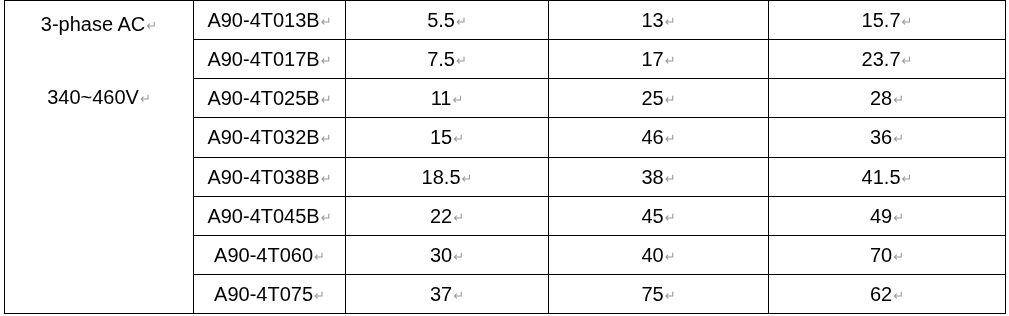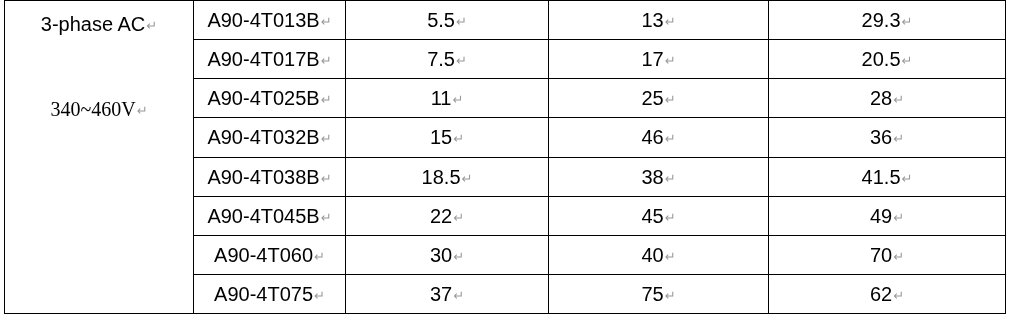--- a/index.html
+++ b/index.html
@@ -65,21 +65,21 @@
   .voltage-line {
     position: absolute;
     left: 0;
     width: 100%;
     text-align: center;
     font-size: 20px;
     color: #000000;
     white-space: nowrap;
   }
   .voltage-line.line-1 { top: 12px; }
-  .voltage-line.line-2 { top: 97px; font-family: Liberation Serif, serif; }
+  .voltage-line.line-2 { top: 85px; }
 
   
   col.c-voltage { width: 189px; }
   col.c-model   { width: 152px; }
   col.c-power   { width: 203px; }
   col.c-current { width: 220px; }
   col.c-output  { width: 237px; }
 
   .cell-text {
     display: inline;
@@ -116,28 +116,28 @@
       <tr>
         <td class="voltage-cell" rowspan="8">
           <div class="voltage-inner">
             <div class="voltage-line line-1"><span class="cell-text">3-phase AC</span><span class="pilcrow">↵</span></div>
             <div class="voltage-line line-2"><span class="cell-text">340~460V</span><span class="pilcrow">↵</span></div>
           </div>
         </td>
         <td><span class="cell-text">A90-4T013B</span><span class="pilcrow">↵</span></td>
         <td><span class="cell-text">5.5</span><span class="pilcrow">↵</span></td>
         <td><span class="cell-text">13</span><span class="pilcrow">↵</span></td>
-        <td><span class="cell-text">29.3</span><span class="pilcrow">↵</span></td>
+        <td><span class="cell-text">15.7</span><span class="pilcrow">↵</span></td>
       </tr>
 
       <tr>
         <td><span class="cell-text">A90-4T017B</span><span class="pilcrow">↵</span></td>
         <td><span class="cell-text">7.5</span><span class="pilcrow">↵</span></td>
         <td><span class="cell-text">17</span><span class="pilcrow">↵</span></td>
-        <td><span class="cell-text">20.5</span><span class="pilcrow">↵</span></td>
+        <td><span class="cell-text">23.7</span><span class="pilcrow">↵</span></td>
       </tr>
 
       <tr>
         <td><span class="cell-text">A90-4T025B</span><span class="pilcrow">↵</span></td>
         <td><span class="cell-text">11</span><span class="pilcrow">↵</span></td>
         <td><span class="cell-text">25</span><span class="pilcrow">↵</span></td>
         <td><span class="cell-text">28</span><span class="pilcrow">↵</span></td>
       </tr>
 
       <tr>

